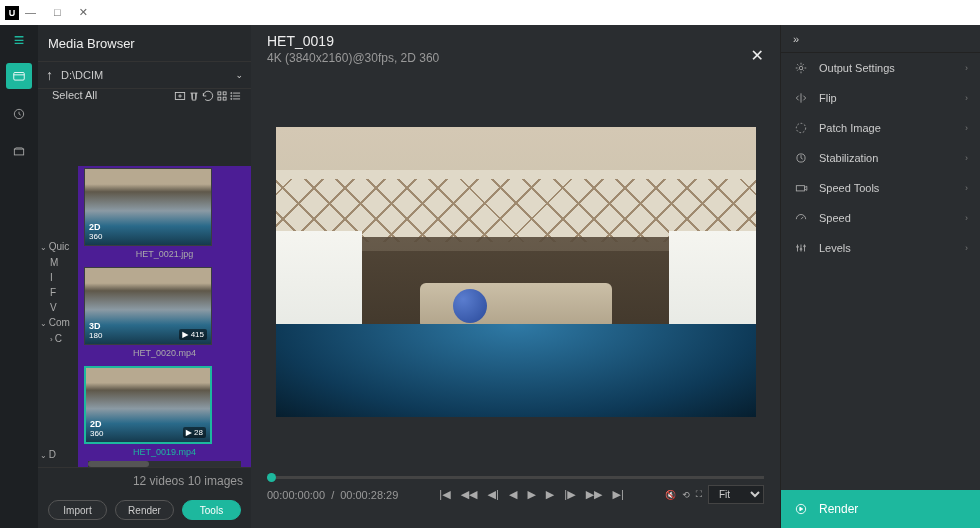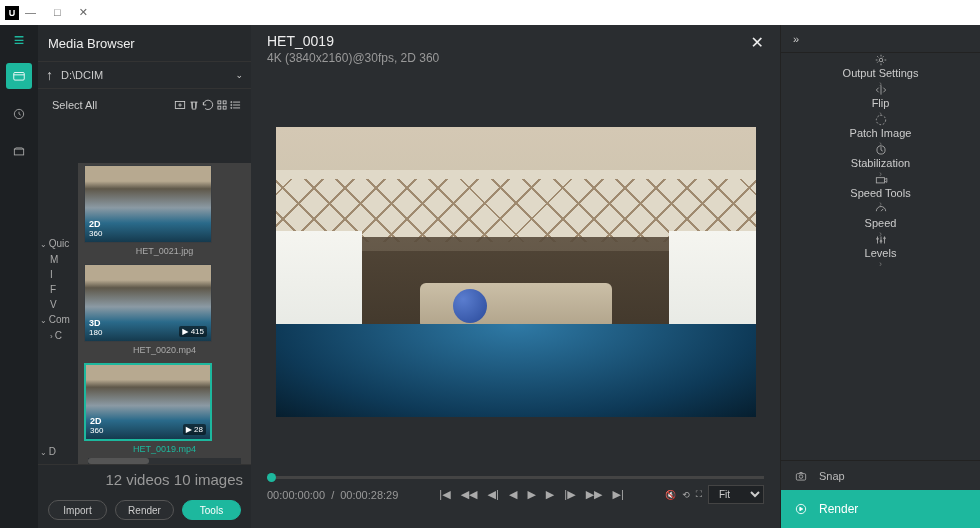--- a/index.html
+++ b/index.html
@@ -15,46 +15,46 @@
 .rail{width:38px;background:#1d2023;display:flex;flex-direction:column;align-items:center;padding-top:5px;gap:12px;}
 .rail .ham{color:#1db89e;font-size:18px;cursor:pointer;}
 .rail-item{width:26px;height:26px;display:flex;align-items:center;justify-content:center;color:#aaa;cursor:pointer;}
 .rail-item.active{background:#1db89e;color:#fff;border-radius:3px;}
 
 .browser{width:213px;background:#26292c;display:flex;flex-direction:column;}
 .browser-hdr{height:36px;display:flex;align-items:center;padding:0 10px;font-size:13px;color:#eee;}
 .path-row{height:28px;display:flex;align-items:center;padding:0 8px;gap:8px;border-top:1px solid #333;border-bottom:1px solid #333;}
 .path-arr{font-size:14px;}
 .path-chev{font-size:9px;}
-.toolbar-row{height:32px;display:flex;align-items:center;padding:0 8px;font-size:11px;justify-content:flex-end;}
+.toolbar-row{height:32px;display:flex;padding:0 8px;font-size:11px;justify-content:flex-end;}
 .toolbar-row .sa{margin-right:auto;margin-left:6px;}
 .tico{width:14px;height:14px;display:inline-flex;align-items:center;justify-content:center;}
 
 .content-split{flex:1;display:flex;overflow:hidden;align-items:flex-end;}
 .tree{width:40px;background:#26292c;font-size:10px;color:#aaa;padding:4px 2px;line-height:15px;overflow:hidden;}
 .tree .ch{font-size:8px;margin-right:2px;}
-.thumbs{flex:1;background:#404040;overflow:hidden;padding:2px 6px;position:relative;}
+.thumbs{flex:1;background:#4c1d95;overflow:hidden;padding:2px 6px;position:relative;}
 .thumb{margin-bottom:8px;}
 .thumb-img{width:128px;height:78px;background:linear-gradient(180deg,#b7a990 0%,#b7a990 20%,#5f584a 30%,#8b9aa4 55%,#2a6a8a 75%,#153a4e 100%);position:relative;border:1px solid #3a3d40;}
 .thumb.sel .thumb-img{border:2px solid #1db89e;}
 .thumb-badge{position:absolute;left:4px;bottom:4px;font-size:9px;color:#fff;font-weight:bold;line-height:9px;}
 .thumb-badge small{display:block;font-weight:normal;font-size:8px;}
 .thumb-play{position:absolute;right:4px;bottom:4px;font-size:8px;color:#fff;background:rgba(0,0,0,.5);padding:1px 3px;border-radius:2px;}
 .thumb-name{text-align:center;font-size:9px;color:#aaa;margin-top:3px;}
 .thumb.sel .thumb-name{color:#1db89e;}
 .thumbs-scrollh{position:absolute;bottom:0;left:10px;right:10px;height:6px;background:#2e3134;}
 .thumbs-scrollh::after{content:"";position:absolute;left:0;width:40%;height:100%;background:#555;border-radius:3px;}
 
-.browser-footer{padding:6px 8px;font-size:15px;color:#999;text-align:right;border-top:1px solid #333;}
+.browser-footer{padding:6px 8px;font-size:12px;color:#999;text-align:right;border-top:1px solid #333;}
 .browser-btns{display:flex;gap:8px;padding:6px 10px 8px;}
 .btn{flex:1;height:20px;border-radius:10px;background:#2a2d30;border:1px solid #555;color:#ccc;font-size:10px;display:flex;align-items:center;justify-content:center;cursor:pointer;}
 .btn.primary{background:#1db89e;border-color:#1db89e;color:#fff;}
 
 .center{flex:1;background:#2a2d30;display:flex;flex-direction:column;}
-.c-hdr{padding:8px 16px;display:flex;align-items:flex-start;}
+.c-hdr{padding:8px 16px;display:flex;align-items:flex-end;}
 .c-hdr-l{flex:1;}
 .c-title{font-size:14px;color:#eee;}
 .c-sub{font-size:12px;color:#999;margin-top:2px;}
 .c-close{font-size:16px;color:#eee;cursor:pointer;}
 .c-viewer{flex:1;display:flex;align-items:center;justify-content:center;padding:10px 0;}
 .c-img{width:480px;height:290px;position:relative;overflow:hidden;background:#000;}
 .pan{position:absolute;inset:0;}
 .sky{position:absolute;top:0;left:0;right:0;height:22%;background:linear-gradient(180deg,#d4c8b4,#cfc5b0);}
 .ceil{position:absolute;top:15%;left:0;right:0;height:28%;background:#e0d9c8;}
 .lattice{position:absolute;top:18%;left:0;right:0;height:22%;background:
@@ -72,21 +72,21 @@
 .slider-dot{position:absolute;left:0;top:-3px;width:9px;height:9px;border-radius:50%;background:#1db89e;}
 .ctrl-row{display:flex;align-items:center;gap:6px;font-size:9px;color:#aaa;}
 .time{font-size:11px;color:#999;}
 .trans{flex:1;display:flex;justify-content:center;gap:10px;font-size:11px;}
 .trans span{cursor:pointer;}
 .vol,.full,.loop{cursor:pointer;}
 .fit-sel{background:#1f2225;border:1px solid #444;color:#ccc;font-size:10px;padding:2px 16px 2px 6px;}
 
 .rpanel{width:200px;background:#2a2d30;display:flex;flex-direction:column;border-left:1px solid #222;}
 .rcollapse{height:28px;display:flex;align-items:center;padding:0 12px;font-size:11px;border-bottom:1px solid #222;}
-.rp-item{height:30px;display:flex;align-items:center;padding:0 12px;font-size:11px;color:#ccc;cursor:pointer;flex-direction:column;}
+.rp-item{height:30px;display:flex;align-items:center;padding:0 12px;gap:10px;font-size:11px;color:#ccc;cursor:pointer;}
 .rp-ico{width:16px;display:inline-flex;justify-content:center;color:#aaa;}
 .rp-label{flex:1;}
 .rp-chev{font-size:9px;color:#777;}
 .rp-spacer{flex:1;}
 .rp-snap{height:30px;display:flex;align-items:center;padding:0 12px;gap:10px;font-size:11px;color:#bbb;border-top:1px solid #222;cursor:pointer;}
 .rp-render{height:38px;background:#1db89e;display:flex;align-items:center;padding:0 12px;gap:10px;font-size:12px;color:#fff;cursor:pointer;}
 
 svg{width:14px;height:14px;stroke:currentColor;fill:none;stroke-width:1.5;}
 </style>
 </head>
@@ -325,30 +325,20 @@
             <path d="M6 6v12M12 6v12M18 6v12"></path>
             <circle cx="6" cy="10" r="1.5"></circle>
             <circle cx="12" cy="14" r="1.5"></circle>
             <circle cx="18" cy="9" r="1.5"></circle>
           </svg>
         </span>
       <span class="rp-label">Levels</span>
         <span class="rp-chev">›</span>
     </div>
     <div class="rp-spacer"></div>
-    <div class="rp-snap">
-      <span class="rp-ico">
-          <svg viewBox="0 0 24 24">
-            <rect x="4" y="8" width="16" height="11" rx="2"></rect>
-            <circle cx="12" cy="13" r="3"></circle>
-            <path d="M9 8l1-2h4l1 2"></path>
-          </svg>
-        </span>
-      <span>Snap</span>
-    </div>
     <div class="rp-render">
       <span class="rp-ico" style="color:#fff">
           <svg viewBox="0 0 24 24">
             <circle cx="12" cy="12" r="8"></circle>
             <path d="M10 9l5 3-5 3z" fill="#fff"></path>
           </svg>
         </span>
       <span>Render</span>
     </div>
   </div>

